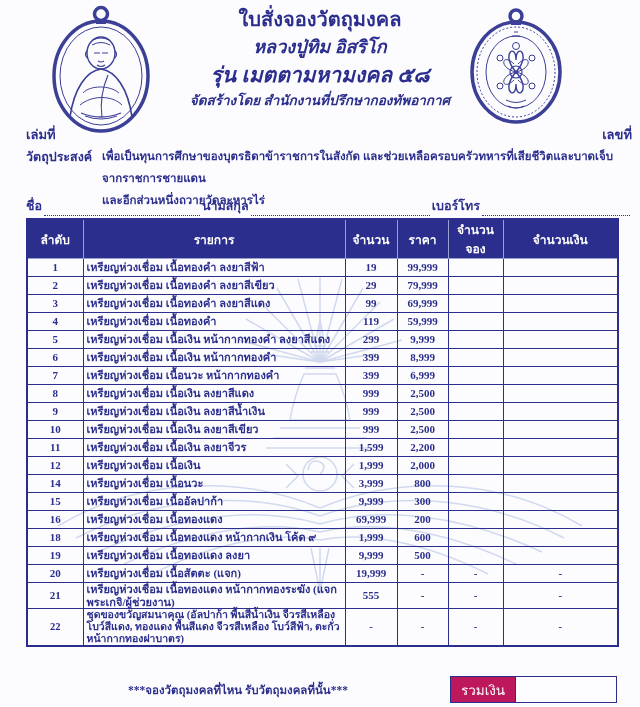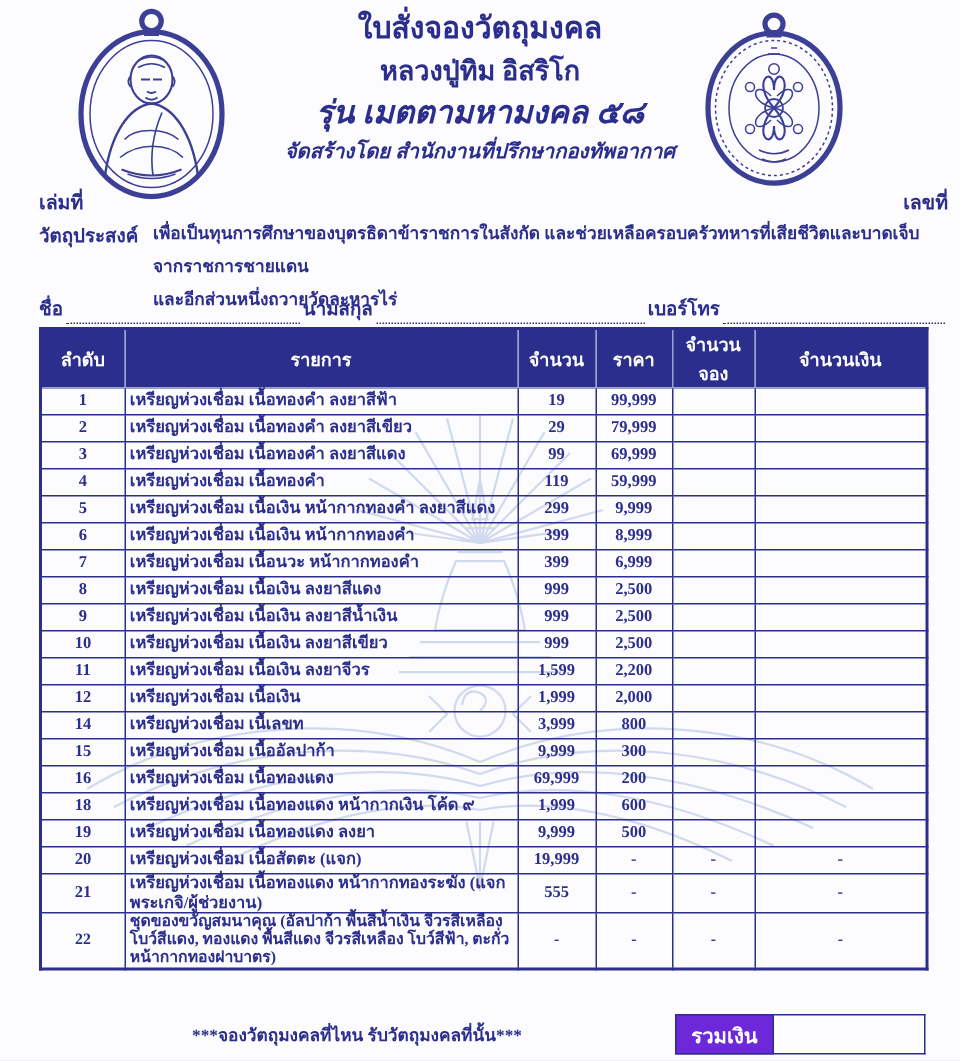--- a/index.html
+++ b/index.html
@@ -1,21 +1,21 @@
 <!DOCTYPE html>
 <html><head>
 <meta charset="utf-8">
 <style>
   html,body{margin:0;padding:0;background:#e8eaee;}
   .page{position:relative;width:640px;height:707px;background:#fcfcfe;overflow:hidden;
         font-family:"Liberation Serif","DejaVu Sans",serif;color:#2b2e8c;}
   
   .hdr{position:absolute;left:150px;top:8px;width:340px;text-align:center;line-height:1.15;}
   .hdr .t1{font-size:20px;font-weight:bold;margin-bottom:6px;}
-  .hdr .t2{font-size:18px;font-weight:bold;margin-bottom:5px;}
+  .hdr .t2{font-size:18px;font-weight:bold;font-style:italic;margin-bottom:5px;}
   .hdr .t3{font-size:21px;font-weight:bold;font-style:italic;margin-bottom:6px;}
   .hdr .t4{font-size:13.5px;font-weight:bold;font-style:italic;}
   .medal{position:absolute;}
   .medal-left{left:50px;top:5px;}
   .medal-right{left:462px;top:8px;}
   
   .bookline{position:absolute;left:26px;top:124px;width:606px;display:flex;justify-content:space-between;
             font-size:13px;font-weight:bold;}
   .purpose{position:absolute;left:26px;top:146px;width:606px;display:flex;font-size:11.5px;font-weight:bold;line-height:1.9;}
   .purpose .plabel{flex:0 0 76px;font-size:12.5px;}
@@ -34,22 +34,22 @@
   table.order{border:2px solid #2b2e8c;}
   table.order td{border:1px solid #2b2e8c;font-size:11px;font-weight:bold;color:#2b2e8c;
                  height:17px;padding:0 3px;background:transparent;line-height:1.15;}
   td.c-no,td.c-qty,td.c-price,td.c-res,td.c-amt{text-align:center;}
   td.c-item{text-align:left;padding-left:6px;}
   tr.tall td{height:32px;font-size:10.5px;}
   
   .footrow{position:absolute;left:26px;top:676px;width:591px;height:27px;display:flex;z-index:1;}
   .footnote{flex:0 0 424px;display:flex;align-items:center;justify-content:center;
             font-size:11.5px;font-weight:bold;}
-  .totallabel{flex:0 0 64px;background:#6d28d9;color:#fff;display:flex;align-items:center;justify-content:center;
-              font-size:13.5px;font-weight:bold;border:1.5px solid #2b2e8c;}
+  .totallabel{flex:0 0 64px;background:#be185d;color:#fff;display:flex;align-items:center;justify-content:center;
+              font-size:13.5px;font-weight:normal;border:1.5px solid #2b2e8c;}
   .totalcell{flex:1;border:1.5px solid #2b2e8c;border-left:none;background:#fdfdff;}
   svg .ln{stroke:#3c3f96;fill:none;}
   svg .wmln{stroke:#c9d3ec;fill:none;}
 </style>
 </head>
 <body>
 
 <div class="page">
 
   <div class="medal medal-left">
@@ -264,21 +264,21 @@
         <tr>
           <td class="c-no">12</td>
           <td class="c-item">เหรียญห่วงเชื่อม เนื้อเงิน</td>
           <td class="c-qty">1,999</td>
           <td class="c-price">2,000</td>
           <td class="c-res"></td>
           <td class="c-amt"></td>
         </tr>
         <tr>
           <td class="c-no">14</td>
-          <td class="c-item">เหรียญห่วงเชื่อม เนื้เลขท</td>
+          <td class="c-item">เหรียญห่วงเชื่อม เนื้อนวะ</td>
           <td class="c-qty">3,999</td>
           <td class="c-price">800</td>
           <td class="c-res"></td>
           <td class="c-amt"></td>
         </tr>
         <tr>
           <td class="c-no">15</td>
           <td class="c-item">เหรียญห่วงเชื่อม เนื้ออัลปาก้า</td>
           <td class="c-qty">9,999</td>
           <td class="c-price">300</td>

